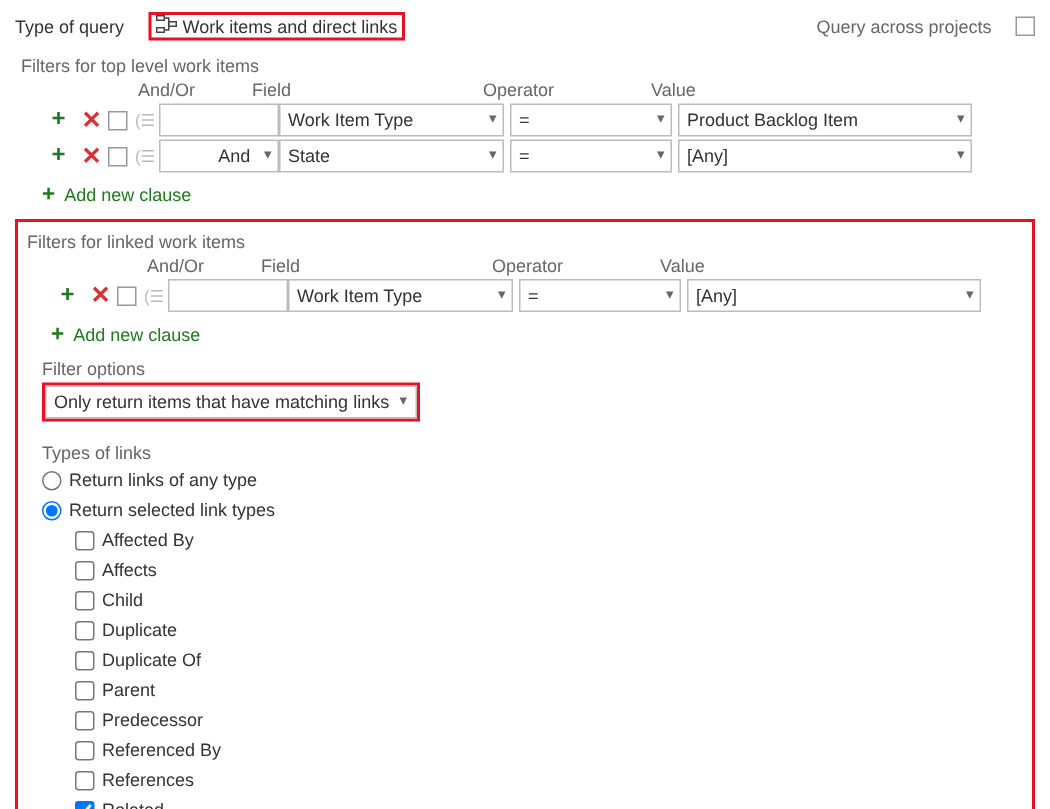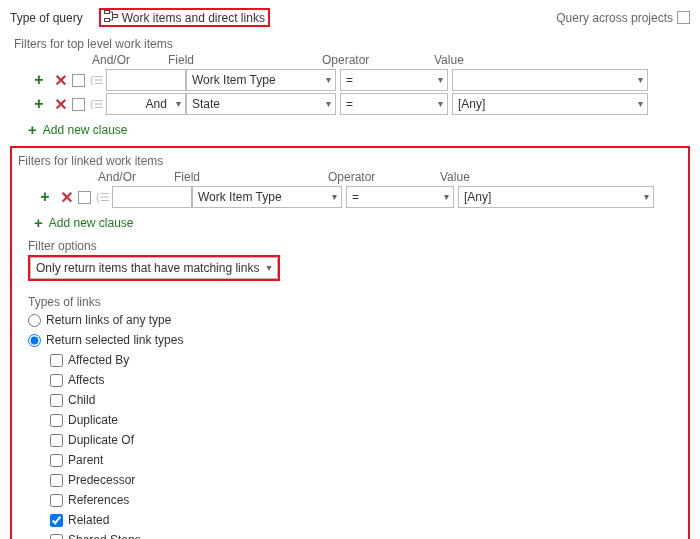--- a/index.html
+++ b/index.html
@@ -13,21 +13,21 @@
   * { box-sizing:border-box; }
   body {
     margin:0; padding:8px 10px 14px 10px;
     font-family:"Segoe UI", Arial, sans-serif;
     font-size:12px; color:var(--text);
     width:700px; background:#fff;
   }
   .topbar { display:flex; align-items:center; justify-content:space-between; margin-bottom:10px;}
   .qtype { display:flex; align-items:center; gap:16px;}
   .boxed { border:2px solid var(--highlight); padding:0 3px; display:inline-flex; align-items:center; gap:4px;}
-  .cross-proj { display:flex; align-items:center; gap:4px; color:var(--muted);}
+  .cross-proj { display:flex; align-items:center; gap:16px; color:var(--muted);}
   .section-title { color:var(--muted); margin:4px 0 2px 4px;}
   .headers {
     display:grid;
     grid-template-columns:96px 154px 112px 196px;
     margin-left:62px; column-gap:0;
     color:var(--muted);
   }
   .row {
     display:grid;
     grid-template-columns:22px 22px 18px 96px 154px 112px 196px;
@@ -111,21 +111,21 @@
 <div class="row">
   <div class="ibtn add">+</div>
   <div class="ibtn del">✕</div>
   <span class="checkbox-plain"></span>
   <div class="cell-ao">
       <span class="group-icon">(☰</span>
     <div class="sel w-ao empty"><span></span></div>
   </div>
   <div class="sel w-fld"><span>Work Item Type</span><span class="chev">▾</span></div>
   <div class="sel w-op"><span>=</span><span class="chev">▾</span></div>
-  <div class="sel w-val"><span class="chev">▾</span></div>
+  <div class="sel w-val"><span>Product Backlog Item</span><span class="chev">▾</span></div>
 </div>
 
 <div class="row">
   <div class="ibtn add">+</div>
   <div class="ibtn del">✕</div>
   <span class="checkbox-plain"></span>
   <div class="cell-ao">
       <span class="group-icon">(☰</span>
     <div class="sel w-ao"><span>And</span><span class="chev">▾</span></div>
   </div>
@@ -210,20 +210,24 @@
           <label class="chk-row">
             <input type="checkbox" style="">
             <span>Parent</span>
           </label>
           <label class="chk-row">
             <input type="checkbox" style="">
             <span>Predecessor</span>
           </label>
           <label class="chk-row">
             <input type="checkbox" style="">
+            <span>Referenced By</span>
+          </label>
+          <label class="chk-row">
+            <input type="checkbox" style="">
             <span>References</span>
           </label>
           <label class="chk-row">
             <input type="checkbox" checked="" style="">
             <span>Related</span>
           </label>
           <label class="chk-row">
             <input type="checkbox" style="">
             <span>Shared Steps</span>
           </label>

